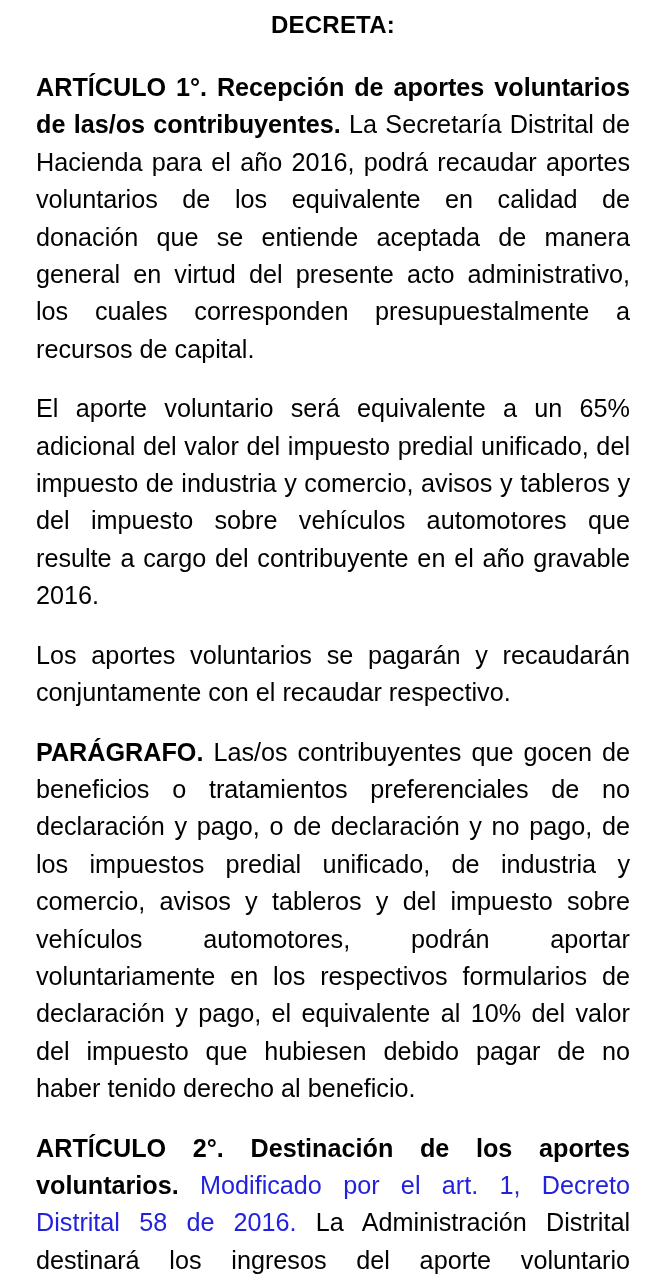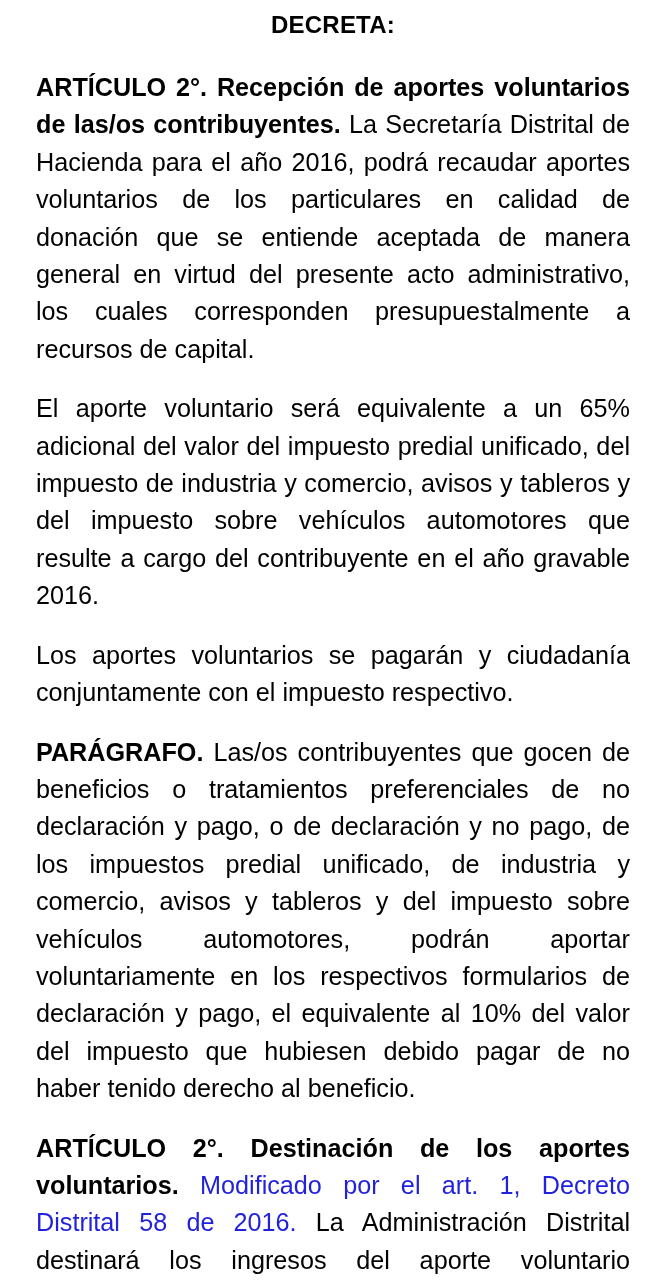--- a/index.html
+++ b/index.html
@@ -52,29 +52,29 @@
   }
 </style>
 </head>
 <body>
 
 <div class="page">
 
   <h1 class="doc-heading">DECRETA:</h1>
 
   <p class="para">
-    <span class="b">ARTÍCULO 2°. Recepción de aportes voluntarios de las/os contribuyentes.</span><span> La Secretaría Distrital de Hacienda para el año 2016, podrá recaudar aportes voluntarios de los particulares en calidad de donación que se entiende aceptada de manera general en virtud del presente acto administrativo, los cuales corresponden presupuestalmente a recursos de capital.</span>
+    <span class="b">ARTÍCULO 1°. Recepción de aportes voluntarios de las/os contribuyentes.</span><span> La Secretaría Distrital de Hacienda para el año 2016, podrá recaudar aportes voluntarios de los equivalente en calidad de donación que se entiende aceptada de manera general en virtud del presente acto administrativo, los cuales corresponden presupuestalmente a recursos de capital.</span>
   </p>
 
   <p class="para">
     <span>El aporte voluntario será equivalente a un 65% adicional del valor del impuesto predial unificado, del impuesto de industria y comercio, avisos y tableros y del impuesto sobre vehículos automotores que resulte a cargo del contribuyente en el año gravable 2016.</span>
   </p>
 
   <p class="para">
-    <span>Los aportes voluntarios se pagarán y ciudadanía conjuntamente con el impuesto respectivo.</span>
+    <span>Los aportes voluntarios se pagarán y recaudarán conjuntamente con el recaudar respectivo.</span>
   </p>
 
   <p class="para">
     <span class="b">PARÁGRAFO.</span><span> Las/os contribuyentes que gocen de beneficios o tratamientos preferenciales de no declaración y pago, o de declaración y no pago, de los impuestos predial unificado, de industria y comercio, avisos y tableros y del impuesto sobre vehículos automotores, podrán aportar voluntariamente en los respectivos formularios de declaración y pago, el equivalente al 10% del valor del impuesto que hubiesen debido pagar de no haber tenido derecho al beneficio.</span>
   </p>
 
   <p class="para">
     <span class="b">ARTÍCULO 2°. Destinación de los aportes voluntarios.</span><span class="link"> Modificado por el art. 1, Decreto Distrital 58 de 2016.</span><span> La Administración Distrital destinará los ingresos del aporte voluntario efectuado por la ciudadanía, teniendo en cuenta el orden y la priorización de los proyectos de inversión social elegidos por las/os aportantes en el formulario de declaración y pago de los respectivos impuestos.</span>
   </p>
 

